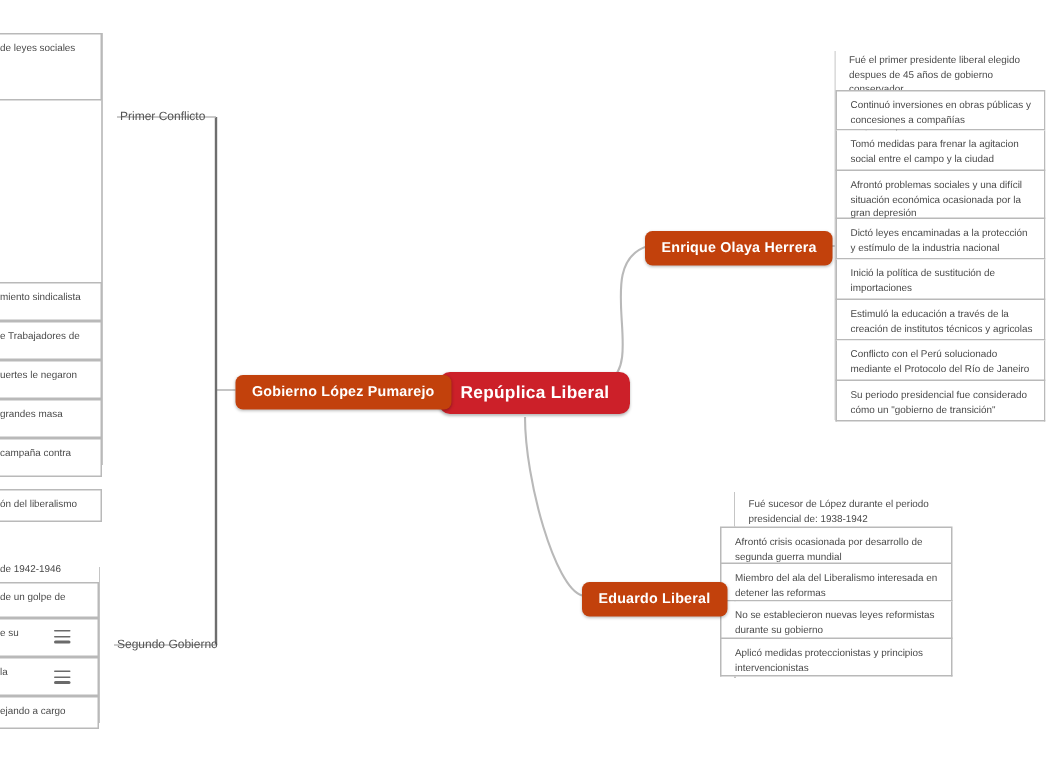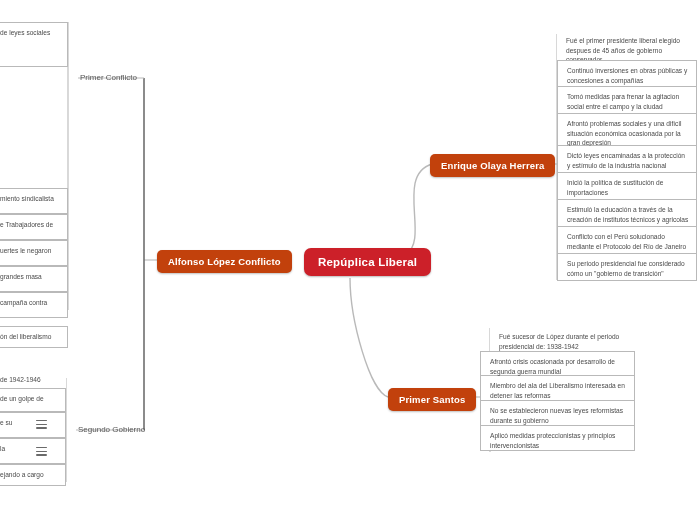--- a/index.html
+++ b/index.html
@@ -132,23 +132,23 @@
       <path d="M66,378 L66,482" stroke="#b9b9b9"></path>
 
       <path d="M528,164 L557,164"></path>
       <path d="M557,34 L557,280" stroke="#b9b9b9"></path>
 
       <path d="M472,397 L490,397"></path>
       <path d="M490,328 L490,452" stroke="#b9b9b9"></path>
     </g>
   </svg>
 
-  <div class="root-node" style="left:304px; top:248px;text-align:center;">Repúplica Liberal</div>
-
-  <div class="branch-node" style="left:157px; top:250px;">Alfonso López Conflicto</div>
+  <div class="root-node" style="left:293px; top:248px;text-align:center;">Repúplica Liberal</div>
+
+  <div class="branch-node" style="left:157px; top:250px;">Gobierno López Pumarejo</div>
 
   <div class="plain-label" style="left:80px; top:73px;">Primer Conflicto</div>
 
   <div class="plain-label" style="left:78px; top:425px;">Segundo Gobierno</div>
 
   <div class="leaf clipped-left" style="left:-2px; top:22px; width:70px; height:45px;">
     <span class="leaf-text">de leyes sociales</span>
   </div>
   <div class="leaf clipped-left" style="left:-2px; top:188px; width:70px; height:26px;">
     <span class="leaf-text">miento sindicalista</span>
@@ -218,21 +218,21 @@
   <div class="leaf topless" style="left:557px; top:200px; width:140px; height:27px;">
     <span class="leaf-text">Estimuló la educación a través de la creación de institutos técnicos y agricolas</span>
   </div>
   <div class="leaf topless" style="left:557px; top:227px; width:140px; height:27px;">
     <span class="leaf-text">Conflicto con el Perú solucionado mediante el Protocolo del Río de Janeiro</span>
   </div>
   <div class="leaf topless" style="left:557px; top:254px; width:140px; height:27px;">
     <span class="leaf-text">Su periodo presidencial fue considerado cómo un "gobierno de transición"</span>
   </div>
 
-  <div class="branch-node" style="left:388px; top:388px;">Primer Santos</div>
+  <div class="branch-node" style="left:388px; top:388px;">Eduardo Liberal</div>
 
   <div class="leaf noborder" style="left:490px; top:327px; width:145px; height:24px;">
     <span class="leaf-text">Fué sucesor de López durante el periodo presidencial de: 1938-1942</span>
   </div>
   <div class="leaf" style="left:480px; top:351px; width:155px; height:25px;">
     <span class="leaf-text">Afrontó crisis ocasionada por desarrollo de segunda guerra mundial</span>
   </div>
   <div class="leaf topless" style="left:480px; top:376px; width:155px; height:25px;">
     <span class="leaf-text">Miembro del ala del Liberalismo interesada en detener las reformas</span>
   </div>

